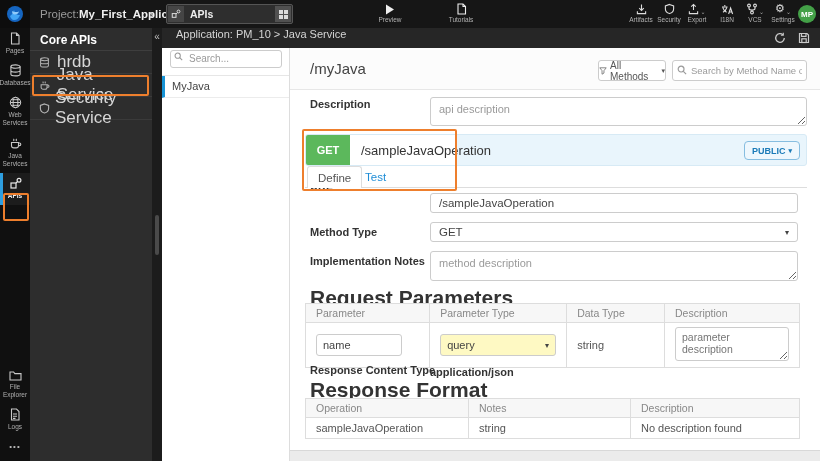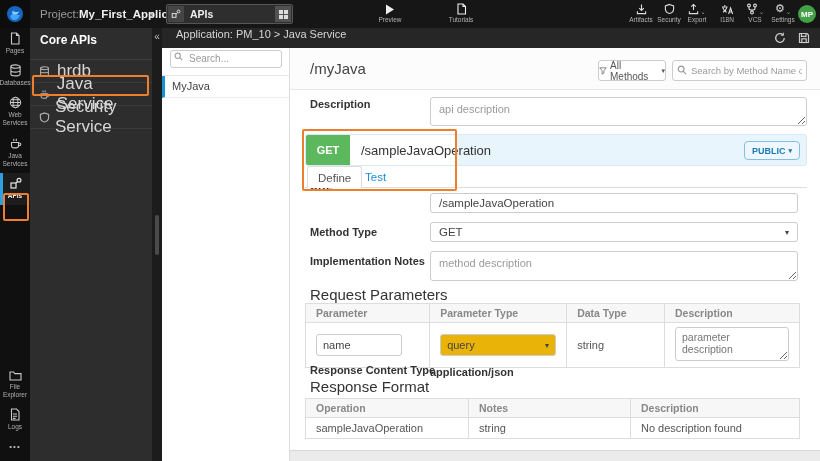--- a/index.html
+++ b/index.html
@@ -28,21 +28,21 @@
   .rail { position:absolute; left:0; top:28px; width:30px; height:433px; background:#101010; z-index:20; }
   .rail-item { position:relative; width:30px; padding:4px 0 5px 0; display:flex; flex-direction:column; align-items:center; color:#c9c9c9; cursor:pointer; }
   .rail-item .rlbl { font-size:6.5px; color:#b0b0b0; text-align:center; line-height:1.25; margin-top:2px; }
   .rail-item.active { background:#1c1c1c; }
   .rail-item.active::before { content:""; position:absolute; left:0; top:0; bottom:0; width:3px; background:#2e9fe0; }
   .rail-bottom { position:absolute; left:0; bottom:4px; width:30px; }
   .rail-dots { color:#bbb; font-size:8px; text-align:center; letter-spacing:1px; padding:6px 0; }
 
   
   .corepanel { position:absolute; left:30px; top:28px; width:122px; height:433px; background:#2d2d2d; z-index:10; }
-  .core-title { height:32px; line-height:24px; padding-left:10px; color:#fff; font-size:12px; font-weight:bold; border-bottom:1px solid #3e3e3e; }
+  .core-title { height:23px; line-height:24px; padding-left:10px; color:#fff; font-size:12px; font-weight:bold; border-bottom:1px solid #3e3e3e; }
   .core-item { position:relative; height:23px; display:flex; align-items:center; padding-left:9px; color:#d6d6d6; font-size:17px; border-bottom:1px solid #3a3a3a; cursor:pointer; }
   .core-item .cicon { width:13px; margin-right:5px; color:#b5b5b5; display:flex; }
 
   
   .gutter { position:absolute; left:152px; top:28px; width:10px; height:433px; background:#1c1c1c; z-index:10; }
   .collapse { position:absolute; left:0; top:3px; width:10px; text-align:center; color:#bdbdbd; font-size:10px; cursor:pointer; }
   .thumb { position:absolute; left:3px; top:187px; width:4px; height:40px; background:#4a4a4a; border-radius:2px; }
 
   
   .crumbbar { position:absolute; left:162px; top:28px; width:658px; height:20px; background:#262626; z-index:5; display:flex; align-items:flex-start; }
@@ -81,27 +81,27 @@
   .pubbtn { position:absolute; right:6px; top:6px; height:19px; padding:0 7px; background:#eef7fd; border:1px solid #86bde0; border-radius:4px; color:#1a7ab8; font-size:9px; font-weight:bold; display:flex; align-items:center; gap:3px; cursor:pointer; }
   .pubbtn .car { font-size:7px; }
 
   .tabsrow { position:absolute; left:15px; top:118px; width:502px; height:22px; }
   .tabsrow .underline { position:absolute; left:0; bottom:0; width:502px; border-bottom:1px solid #ddd; }
   .tab-define { position:absolute; left:2px; top:0; height:22px; padding:0 10px; background:#fff; border:1px solid #ddd; border-bottom:none; border-radius:3px 3px 0 0; display:flex; align-items:center; font-size:11.5px; color:#555; z-index:2; cursor:pointer; }
   .tab-test { position:absolute; left:50px; top:0; height:22px; padding:0 10px; display:flex; align-items:center; font-size:11.5px; color:#1f8dd6; cursor:pointer; }
 
   .annot { position:absolute; border:2px solid #ee7f2d; border-radius:2px; pointer-events:none; z-index:40; }
 
-  .sect { position:absolute; font-size:15px; font-weight:400; color:#333; }
+  .sect { position:absolute; font-size:21px; font-weight:700; color:#333; }
 
   table.grid { position:absolute; border-collapse:collapse; width:495px; left:15px; font-size:11px; color:#555; }
-  table.grid th { background:#f7f7f7; border:1px solid #ddd; font-size:10.5px; color:#888; font-weight:bold; text-align:left; padding:3px 10px; }
+  table.grid th { background:#f7f7f7; border:1px solid #ddd; font-size:10.5px; color:#888; font-weight:normal; text-align:left; padding:3px 10px; }
   table.grid td { border:1px solid #ddd; padding:4px 10px; vertical-align:middle; }
   .cell-input { border:1px solid #ccc; border-radius:3px; height:22px; font-size:11px; color:#444; padding:0 6px; font-family:inherit; width:86px; }
-  .cell-select { border:1px solid #ccc; border-radius:3px; height:22px; font-size:11px; color:#444; padding:0 6px; background:#eab308; display:flex; align-items:center; width:116px; cursor:pointer; }
+  .cell-select { border:1px solid #ccc; border-radius:3px; height:22px; font-size:11px; color:#444; padding:0 6px; background:#fef9c3; display:flex; align-items:center; width:116px; cursor:pointer; }
   .cell-select .car { margin-left:auto; font-size:8px; }
   .cell-area { border:1px solid #ccc; border-radius:3px; font-size:10.5px; color:#444; padding:3px 6px; font-family:inherit; width:114px; height:34px; resize:both; }
 
   .rct-value { position:absolute; font-size:11px; font-weight:bold; color:#333; }
   .main-footer { position:absolute; left:0; bottom:0; width:530px; height:11px; background:#ebebeb; border-top:1px solid #d8d8d8; }
 </style>
 </head>
 <body>
 
 <div class="app">

